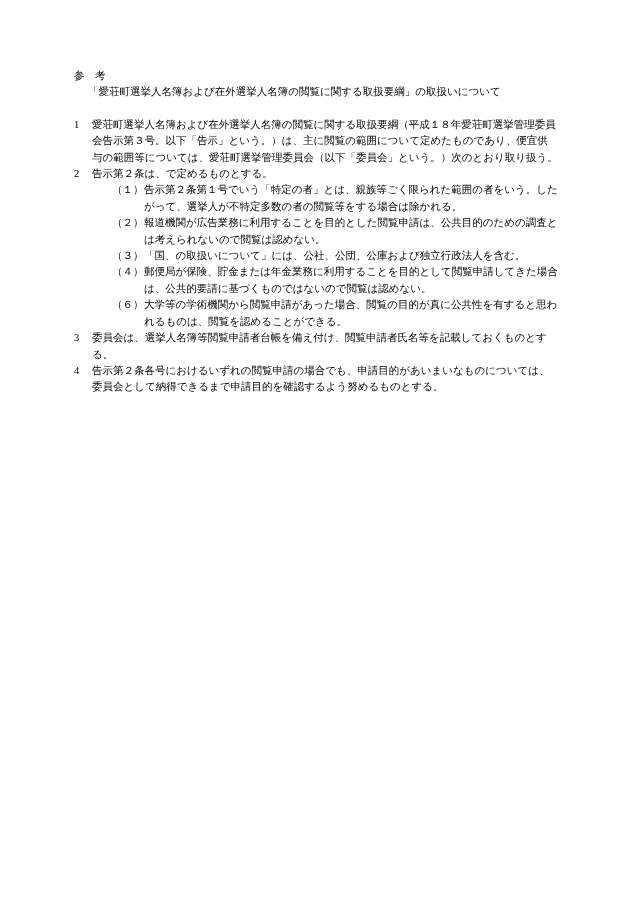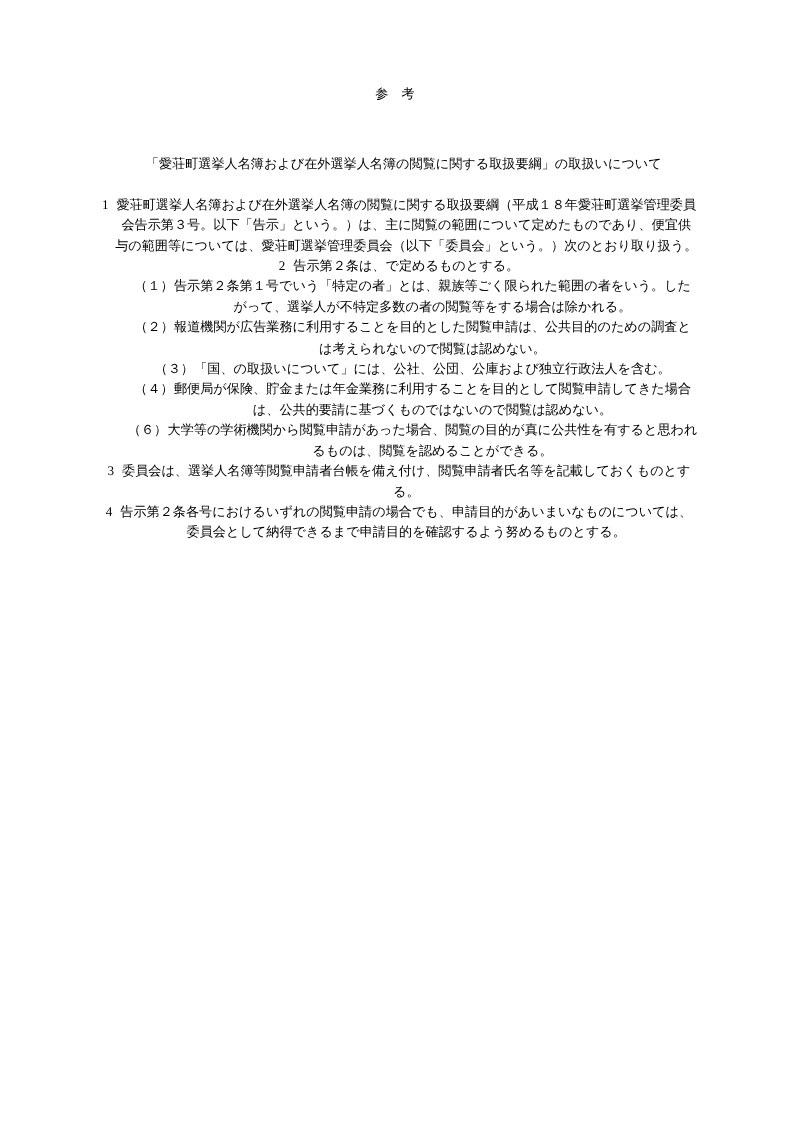--- a/index.html
+++ b/index.html
@@ -16,37 +16,35 @@
     overflow: hidden;
   }
   .page {
     position: absolute;
     top: 0;
     left: 0;
     width: 630px;
     height: 903px;
     padding: 0;
     box-sizing: border-box;
-    text-align: center;
   }
   .doc-body {
     position: absolute;
     left: 74px;
     top: 68px;
     width: 484px;
   }
   .header-label {
     font-size: 10.5px;
     line-height: 16.4px;
   }
   .title-line {
     font-size: 10.5px;
     line-height: 16.4px;
     margin-left: 14px;
-    margin-top: 40px;
   }
   .gap {
     height: 16px;
   }
   
   .num-item {
     font-size: 10.5px;
     line-height: 16.4px;
     padding-left: 18px;
     text-indent: -18px;
@@ -54,21 +52,21 @@
   }
   .num-item .num {
     display: inline-block;
     width: 18px;
     text-indent: 0;
   }
   
   .sub-item {
     font-size: 10.5px;
     line-height: 16.4px;
-    margin-left: 28px;
+    margin-left: 38px;
     padding-left: 32px;
     text-indent: -32px;
   }
   .sub-item .snum {
     display: inline-block;
     width: 32px;
     text-indent: 0;
   }
   .cont {
     font-size: 10.5px;

